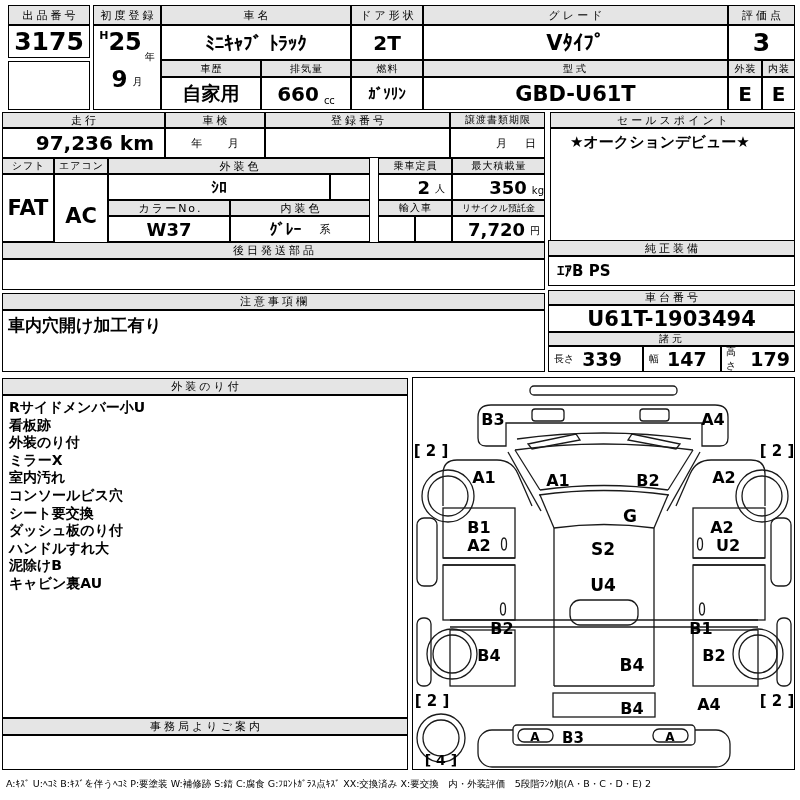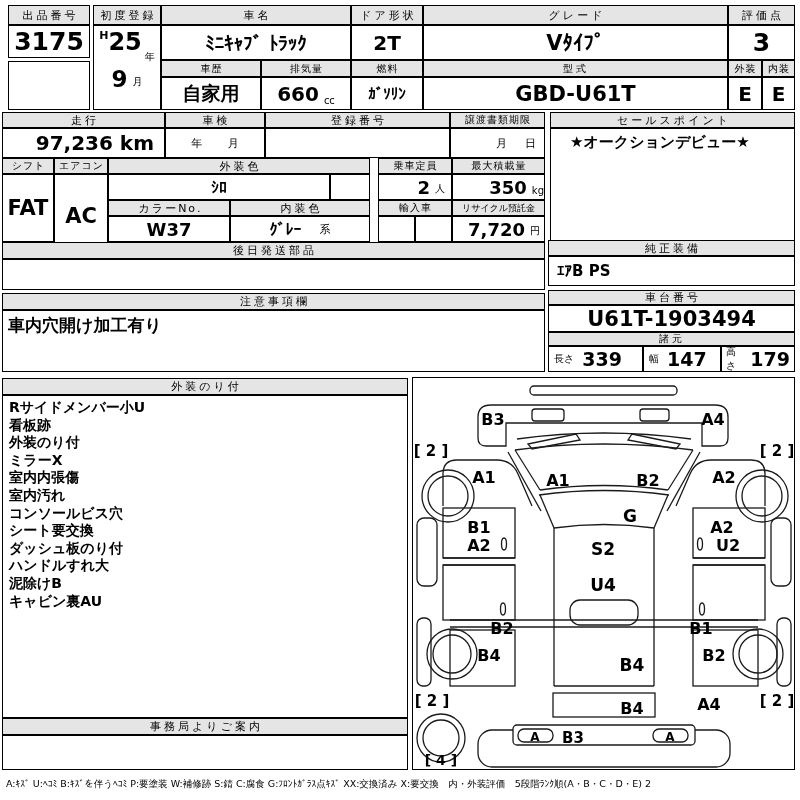--- a/index.html
+++ b/index.html
@@ -159,21 +159,20 @@
   <span style="font-size:10px;">高さ</span>
   <span style="font-size:19px;font-weight:bold;">179</span>
 </div>
 
 <div class="c h" style="left:2px;top:378px;width:406px;height:17px;">外装のり付</div>
 <div class="c" style="left:2px;top:395px;width:406px;height:323px;padding:3px 0 0 6px;">
   <div class="ins-line">Rサイドメンバー小U</div>
   <div class="ins-line">看板跡</div>
   <div class="ins-line">外装のり付</div>
   <div class="ins-line">ミラーX</div>
-  <div class="ins-line">室内内張傷</div>
   <div class="ins-line">室内汚れ</div>
   <div class="ins-line">コンソールビス穴</div>
   <div class="ins-line">シート要交換</div>
   <div class="ins-line">ダッシュ板のり付</div>
   <div class="ins-line">ハンドルすれ大</div>
   <div class="ins-line">泥除けB</div>
   <div class="ins-line">キャビン裏AU</div>
 </div>
 
 <div class="c h" style="left:2px;top:718px;width:406px;height:17px;">事務局よりご案内</div>

